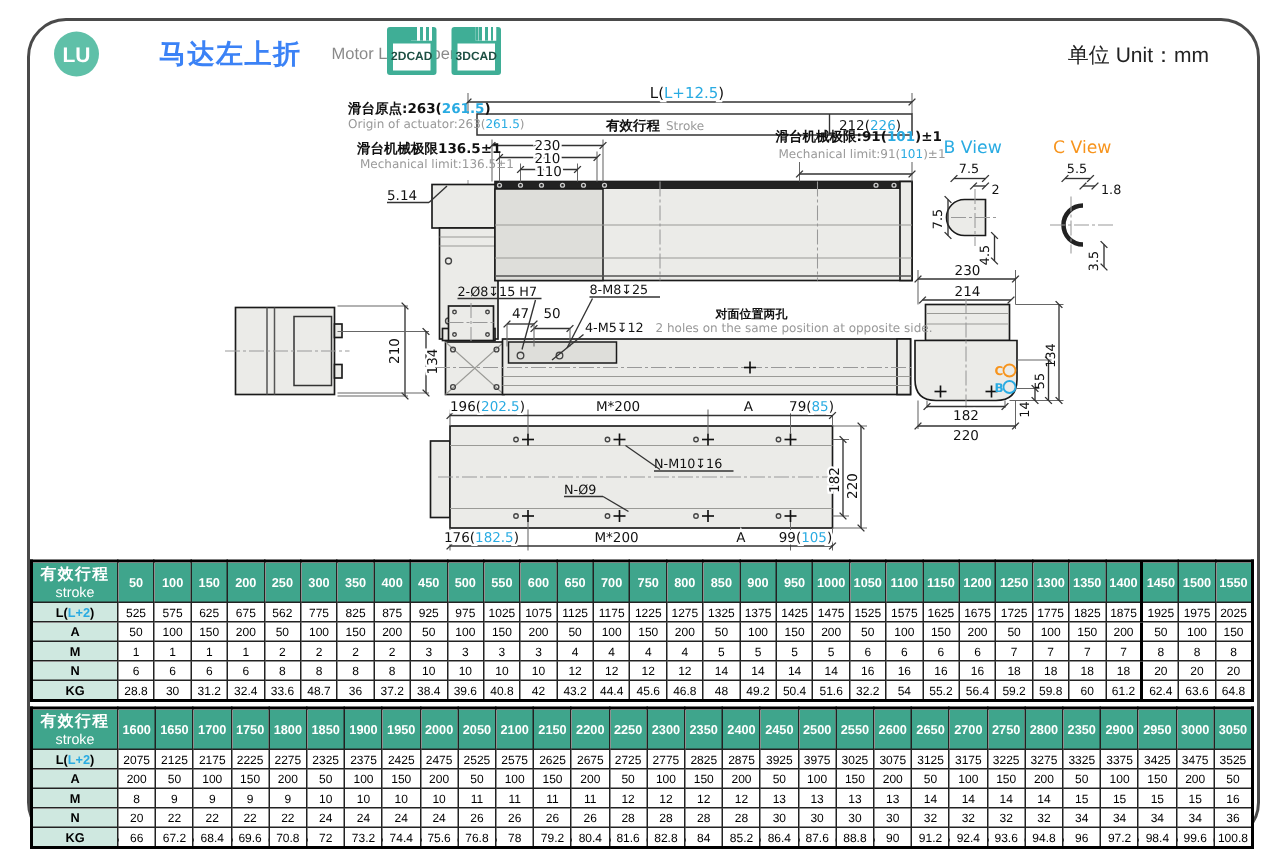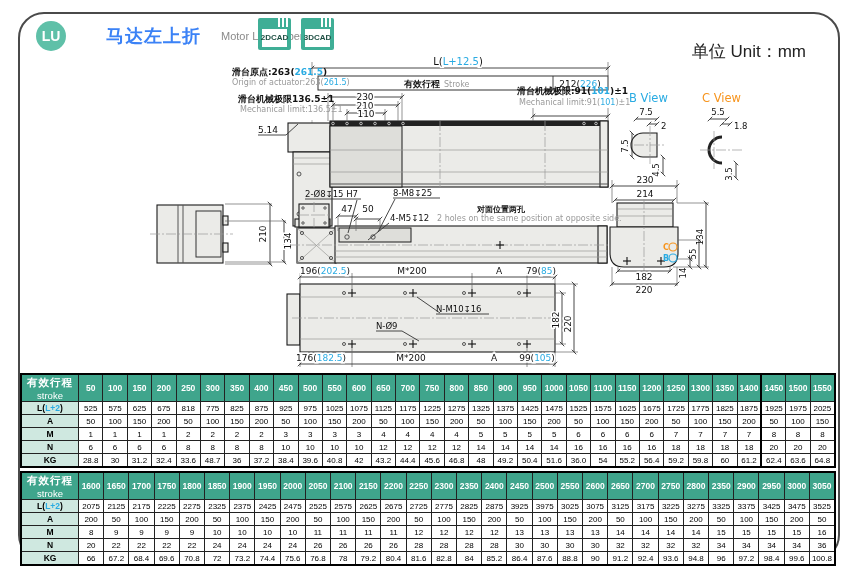--- a/index.html
+++ b/index.html
@@ -17,21 +17,21 @@
   .t-zh{font-size:18px;font-weight:bold;color:#3b82f6;letter-spacing:1px;margin-left:24px;}
   .t-en{font-size:11px;color:#8a8a8a;margin-left:4px;}
   .cads{position:absolute;left:258px;top:18px;display:flex;gap:10px;}
   .cad{width:33px;height:32px;background:#3fae96;border-radius:2px;position:relative;cursor:pointer;}
   .cad .shutter{position:absolute;right:3px;top:0;width:12px;height:9px;background:#fff;
       border-left:2px solid #3fae96;
       background-image:repeating-linear-gradient(90deg,#3fae96 0 2px,#fff 2px 4px);}
   .cad .cad-label{position:absolute;left:4px;right:4px;bottom:3px;top:11px;background:#fff;
       display:flex;flex-direction:row;align-items:center;justify-content:center;
       font-size:8px;font-weight:bold;color:#1d4f43;line-height:1.1;}
-  .unit{position:absolute;right:48px;top:40px;font-size:17px;color:#222;}
+  .unit{position:absolute;right:48px;top:28px;font-size:14px;color:#222;}
   
   svg.draw{position:absolute;left:0;top:50px;}
   svg text{font-family:"DejaVu Sans","Liberation Sans",sans-serif;}
   .bd{fill:#ebebe8;stroke:#1a1a1a;stroke-width:1.1}
   .bd3{fill:#dededa;stroke:#1a1a1a;stroke-width:1}
   .nf{fill:none;stroke:#333;stroke-width:1}
   .in{stroke:#9a9a96;stroke-width:.7;fill:none}
   .in2{stroke:#555;stroke-width:1;fill:none}
   .cl{stroke:#999;stroke-width:.7;stroke-dasharray:10 2 2 2;fill:none}
   .dl{stroke:#333;stroke-width:.9;fill:none}
@@ -414,21 +414,21 @@
             <th>1450</th>
             <th>1500</th>
             <th>1550</th>
           </tr>
           <tr>
             <th class="lab rlab">L(<span class="cy">L+2</span>)</th>
             <td>525</td>
             <td>575</td>
             <td>625</td>
             <td>675</td>
-            <td>818</td>
+            <td>562</td>
             <td>775</td>
             <td>825</td>
             <td>875</td>
             <td>925</td>
             <td>975</td>
             <td>1025</td>
             <td>1075</td>
             <td>1125</td>
             <td>1175</td>
             <td>1225</td>
@@ -566,21 +566,21 @@
             <td>40.8</td>
             <td>42</td>
             <td>43.2</td>
             <td>44.4</td>
             <td>45.6</td>
             <td>46.8</td>
             <td>48</td>
             <td>49.2</td>
             <td>50.4</td>
             <td>51.6</td>
-            <td>36.0</td>
+            <td>32.2</td>
             <td>54</td>
             <td>55.2</td>
             <td>56.4</td>
             <td>59.2</td>
             <td>59.8</td>
             <td>60</td>
             <td class="dvr">61.2</td>
             <td>62.4</td>
             <td>63.6</td>
             <td>64.8</td>

